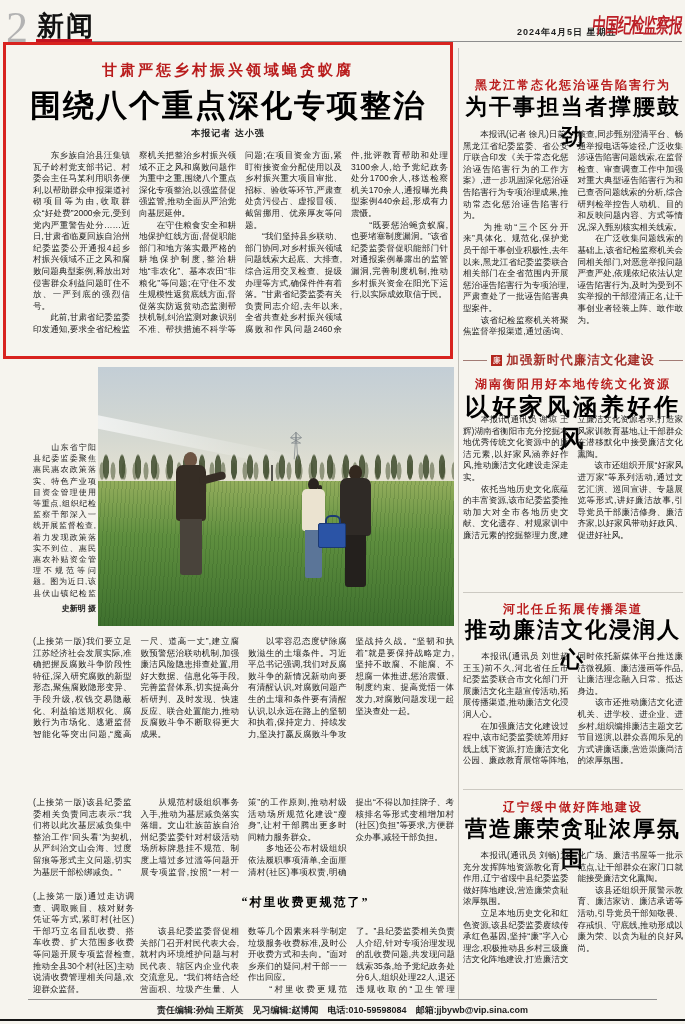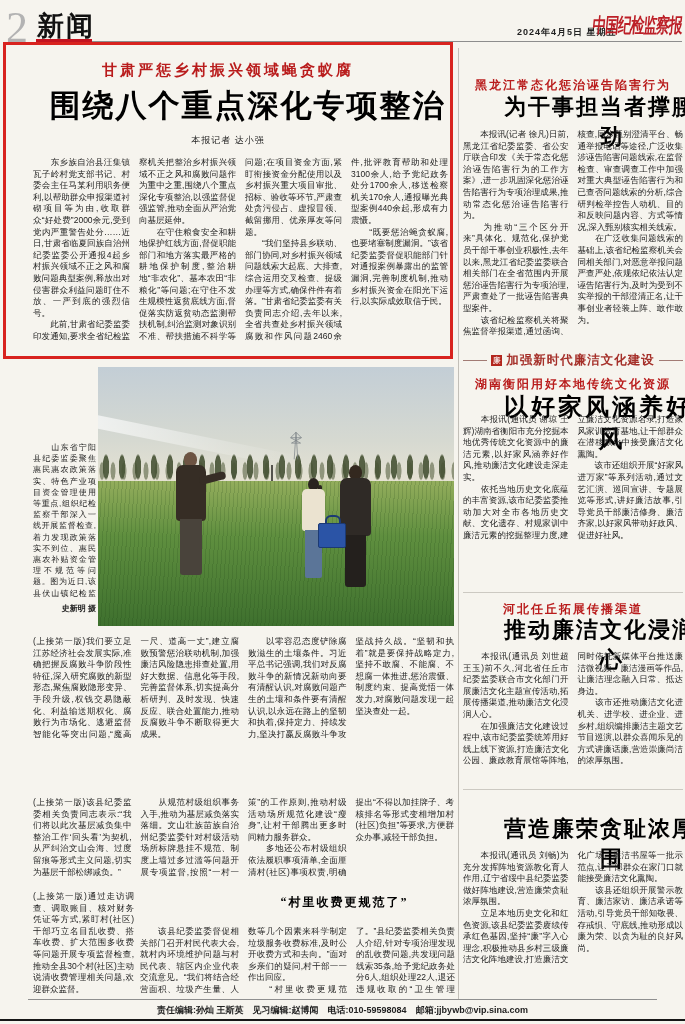--- a/index.html
+++ b/index.html
@@ -15,33 +15,33 @@
     font-family:"Liberation Serif","DejaVu Serif",serif;letter-spacing:2px;color:#111;}
   .header-rule{position:absolute;left:36px;right:3px;top:41px;height:1px;background:#8d8d8d;}
   .section-underline{position:absolute;left:36px;top:39px;width:56px;height:5px;background:#c41420;}
   .date-line{position:absolute;left:517px;top:26px;font-size:9px;font-weight:600;color:#222;letter-spacing:1px;}
   .masthead{position:absolute;right:2px;top:13px;font-size:16px;font-weight:bold;white-space:nowrap;
     font-family:"Liberation Serif","DejaVu Serif",serif;color:#bc1f27;
     transform:scale(.85,1.25) skewX(-8deg);transform-origin:right top;letter-spacing:-1px;}
   
   .abs{position:absolute;}
   .kicker{font-weight:bold;text-align:center;letter-spacing:2px;color:#b91c1c;}
-  .hl{font-family:"Liberation Serif","DejaVu Serif",serif;font-weight:bold;text-align:center;color:#000;padding-left:39px;}
+  .hl{font-family:"Liberation Serif","DejaVu Serif",serif;font-weight:bold;text-align:center;color:#000;}
   .byline{text-align:center;font-size:9px;color:#222;letter-spacing:1px;}
   .cols{column-gap:9px;font-size:8.5px;line-height:11.6px;text-align:justify;
     white-space:pre-wrap;overflow:hidden;color:#1d1d1d;}
   .c4{column-count:4}.c3{column-count:3}.c2{column-count:2}
   .vdivider{position:absolute;left:458px;top:48px;width:1px;height:952px;background:#c2bfb8;}
   .hsep{position:absolute;left:463px;width:220px;height:1px;background:#ccc9c2;}
   
   .redbox{position:absolute;left:3px;top:42px;width:444px;height:311px;
     border:3px solid #d8231f;padding:0;}
   .redbox .kicker{margin-top:16px;font-size:15px;letter-spacing:3px;}
   .redbox .hl{margin-top:5px;font-size:31px;letter-spacing:2px;}
-  .redbox .byline{margin-top:7px;}
+  .redbox .byline{font-weight:bold;}
   .redbox .cols{margin:10px 2px 0 27px;height:212px;}
   
   .caption{font-size:8px;line-height:11.2px;text-align:justify;white-space:pre-wrap;
     overflow:hidden;color:#1d1d1d;}
   .credit{display:block;text-align:right;font-weight:bold;font-size:8px;margin-top:3px;}
   .photo{position:absolute;left:98px;top:367px;width:356px;height:259px;overflow:hidden;background:#cfd6d6;}
   .photo .sky{position:absolute;left:0;top:0;width:100%;height:46%;
     background:linear-gradient(180deg,#c3ced6 0%,#d6d9d1 62%,#e7e3d3 100%);}
   .photo .spray{position:absolute;left:-4%;top:16%;width:62%;height:26%;opacity:.75;
     background:linear-gradient(97deg,rgba(255,255,255,.95),rgba(255,255,255,.25) 65%,rgba(255,255,255,0));
@@ -179,20 +179,21 @@
   <div class="hsep" style="top:592px;"></div>
 
   <div class="abs kicker" style="left:463px;top:601px;width:220px;font-size:12px;">河北任丘拓展传播渠道</div>
   <div class="abs hl" style="left:463px;top:615px;width:220px;font-size:22px;letter-spacing:2px;">推动廉洁文化浸润人心</div>
   <div class="abs cols c2" style="left:463px;top:651px;width:220px;height:131px;">　　本报讯(通讯员 刘世超 王玉)前不久,河北省任丘市纪委监委联合市文化部门开展廉洁文化主题宣传活动,拓展传播渠道,推动廉洁文化浸润人心。
 　　在加强廉洁文化建设过程中,该市纪委监委统筹用好线上线下资源,打造廉洁文化公园、廉政教育展馆等阵地,同时依托新媒体平台推送廉洁微视频、廉洁漫画等作品,让廉洁理念融入日常、抵达身边。
 　　该市还推动廉洁文化进机关、进学校、进企业、进乡村,组织编排廉洁主题文艺节目巡演,以群众喜闻乐见的方式讲廉话廉,营造崇廉尚洁的浓厚氛围。</div>
 
   <div class="hsep" style="top:789px;"></div>
 
+  <div class="abs kicker" style="left:463px;top:799px;width:220px;font-size:12px;">辽宁绥中做好阵地建设</div>
   <div class="abs hl" style="left:463px;top:814px;width:220px;font-size:22px;letter-spacing:2px;">营造廉荣贪耻浓厚氛围</div>
   <div class="abs cols c2" style="left:463px;top:850px;width:220px;height:145px;">　　本报讯(通讯员 刘畅)为充分发挥阵地资源教化育人作用,辽宁省绥中县纪委监委做好阵地建设,营造廉荣贪耻浓厚氛围。
 　　立足本地历史文化和红色资源,该县纪委监委赓续传承红色基因,坚持“廉”字入心理念,积极推动县乡村三级廉洁文化阵地建设,打造廉洁文化广场、廉洁书屋等一批示范点,让干部群众在家门口就能接受廉洁文化熏陶。
 　　该县还组织开展警示教育、廉洁家访、廉洁承诺等活动,引导党员干部知敬畏、存戒惧、守底线,推动形成以廉为荣、以贪为耻的良好风尚。</div>
 
   <div class="footer-rule"></div>
   <div class="footer-text">责任编辑:孙灿 王斯英　见习编辑:赵博闻　电话:010-59598084　邮箱:jjbywb@vip.sina.com</div>
   <div class="bottom-rule"></div>
 
 </div>

